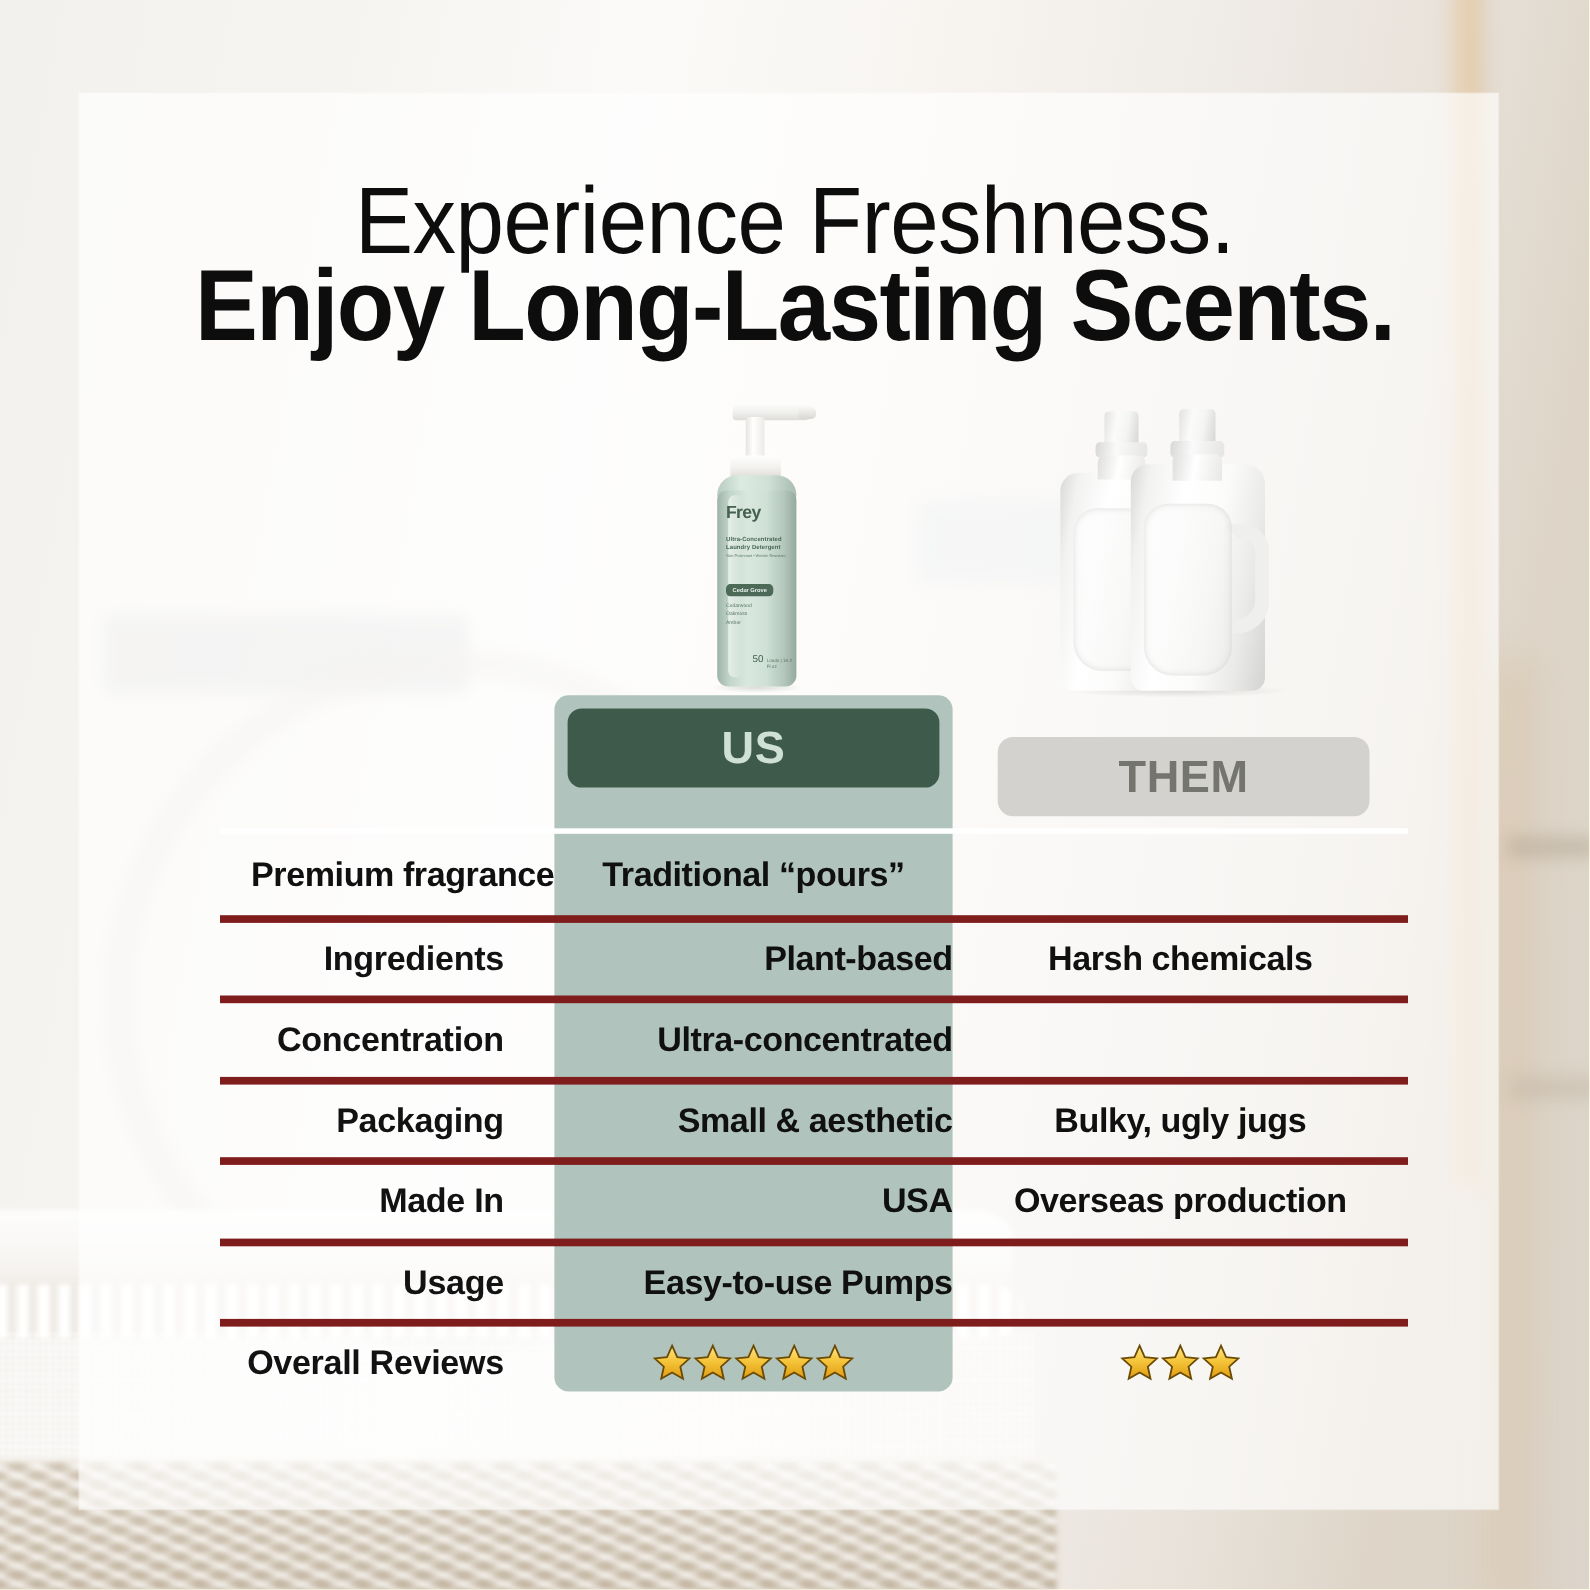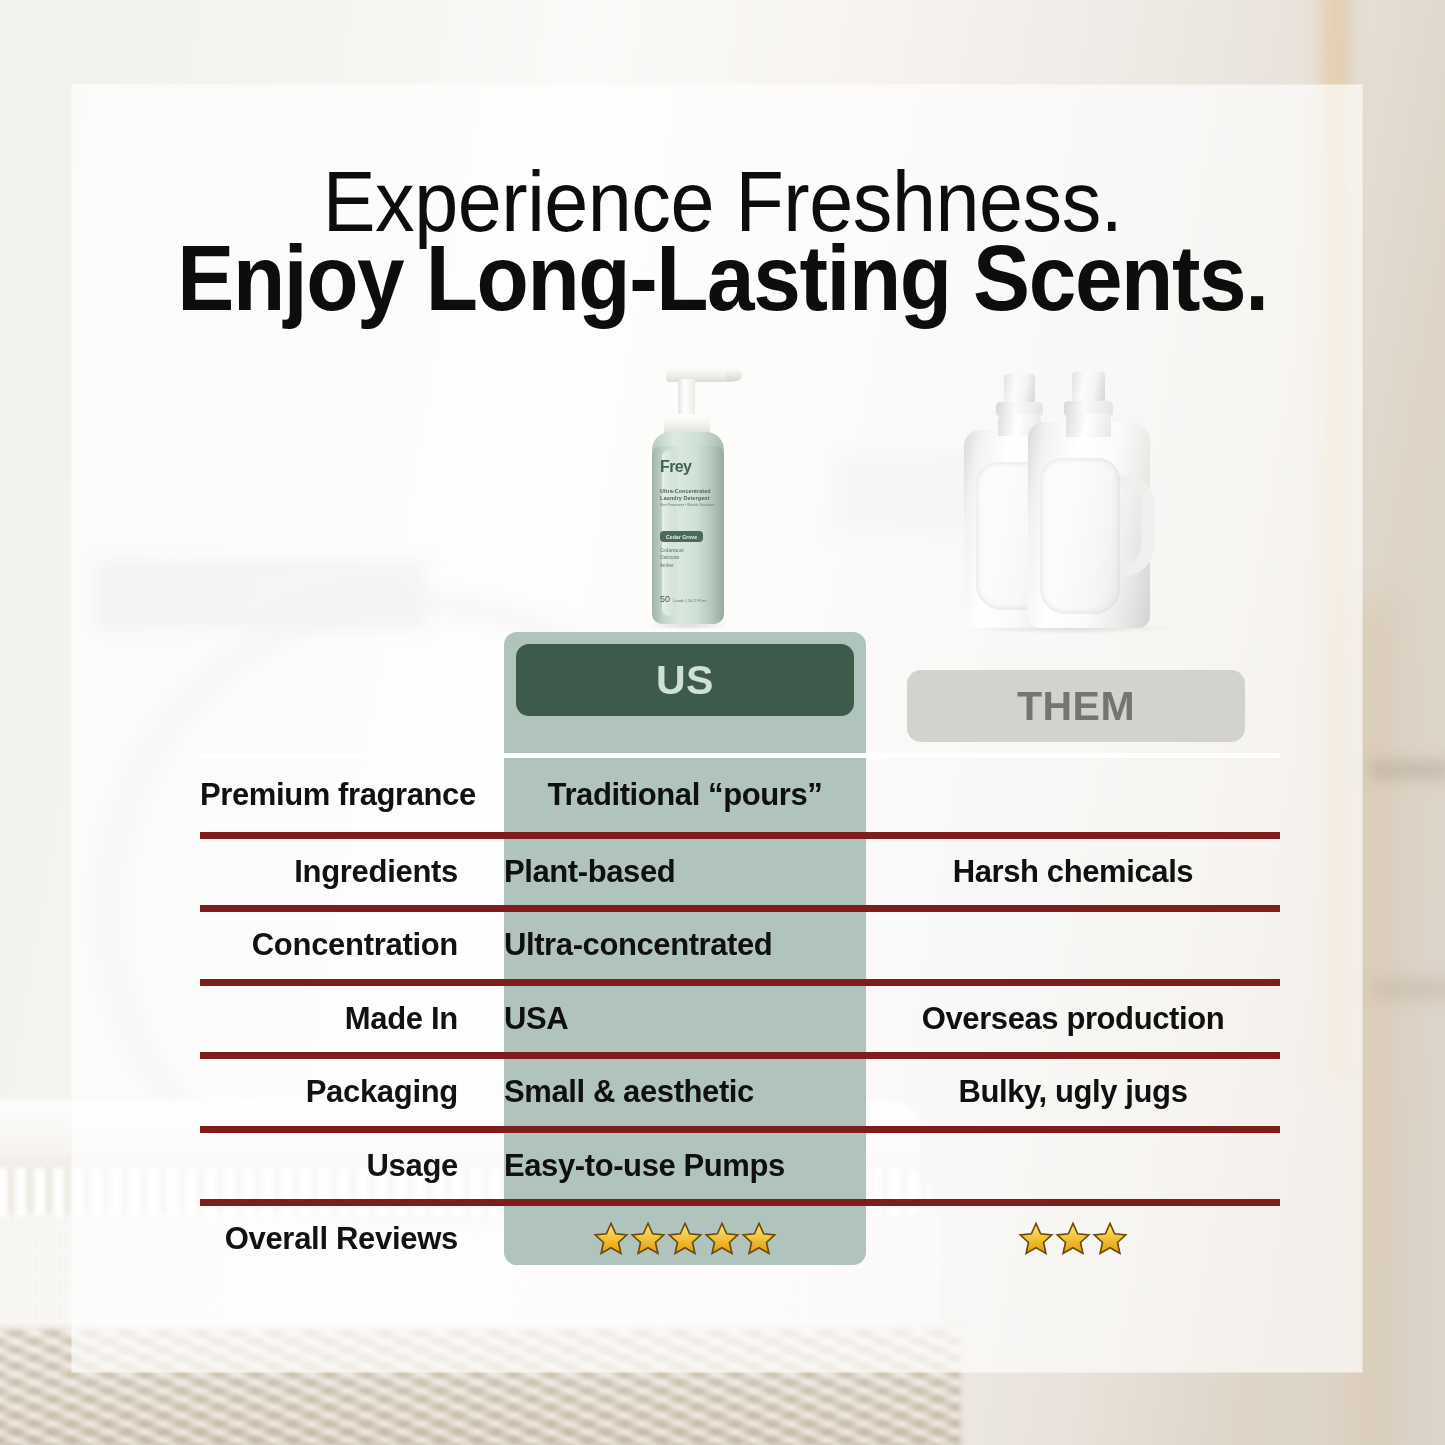--- a/index.html
+++ b/index.html
@@ -219,21 +219,21 @@
     white-space: nowrap;
   }
   .fb-notes {
     position: absolute; left: 8px; top: 101px; width: 58px;
     font-size: 4.6px; color: #5a7766; line-height: 7.4px;
   }
   .fb-loads {
     position: absolute; left: 8px; top: 148px; width: 60px;
     display: flex; align-items: baseline; gap: 3px;
   }
-  .fb-loads-num { font-size: 9px; font-weight: 400; color: #44604f; }
+  .fb-loads-num { font-size: 9px; font-weight: 400; color: #44604f; margin-left: 24px; }
   .fb-loads-txt { font-size: 4.2px; color: #5d7a68; }
   .fb-shadow {
     position: absolute; left: 8px; top: 254px; width: 84px; height: 10px;
     background: radial-gradient(ellipse at center, rgba(120,130,124,.26), rgba(0,0,0,0) 70%);
   }
 
   
   .jugs { position: absolute; left: 960px; top: 366px; width: 240px; height: 268px; }
   .jug {
     position: absolute; bottom: 6px;
@@ -329,21 +329,21 @@
   .cell-label {
     text-align: right;
     padding-right: 46px;
     font-size: 31px;
     font-weight: 700;
     color: #121212;
     letter-spacing: -.3px;
     white-space: nowrap;
   }
   .cell-us {
-    text-align: left;
+    text-align: right;
     font-size: 31px;
     font-weight: 800;
     color: #101010;
     letter-spacing: -.4px;
     white-space: nowrap;
   }
   .cell-them {
     text-align: center;
     font-size: 31px;
     font-weight: 800;
@@ -444,28 +444,28 @@
         <div class="row">
           <div class="cell-label">Ingredients</div>
           <div class="cell-us">Plant-based</div>
           <div class="cell-them">Harsh chemicals</div>
         </div>
         <div class="row">
           <div class="cell-label">Concentration</div>
           <div class="cell-us">Ultra-concentrated</div>
         </div>
         <div class="row">
+          <div class="cell-label">Packaging</div>
+          <div class="cell-us">Small &amp; aesthetic</div>
+          <div class="cell-them">Bulky, ugly jugs</div>
+        </div>
+        <div class="row">
           <div class="cell-label">Made In</div>
           <div class="cell-us">USA</div>
           <div class="cell-them">Overseas production</div>
-        </div>
-        <div class="row">
-          <div class="cell-label">Packaging</div>
-          <div class="cell-us">Small &amp; aesthetic</div>
-          <div class="cell-them">Bulky, ugly jugs</div>
         </div>
         <div class="row">
           <div class="cell-label">Usage</div>
           <div class="cell-us">Easy-to-use Pumps</div>
         </div>
         <div class="row">
           <div class="cell-label">Overall Reviews</div>
           <div class="cell-us">
             <span class="stars">
               <svg class="star" viewBox="0 0 24 24">

